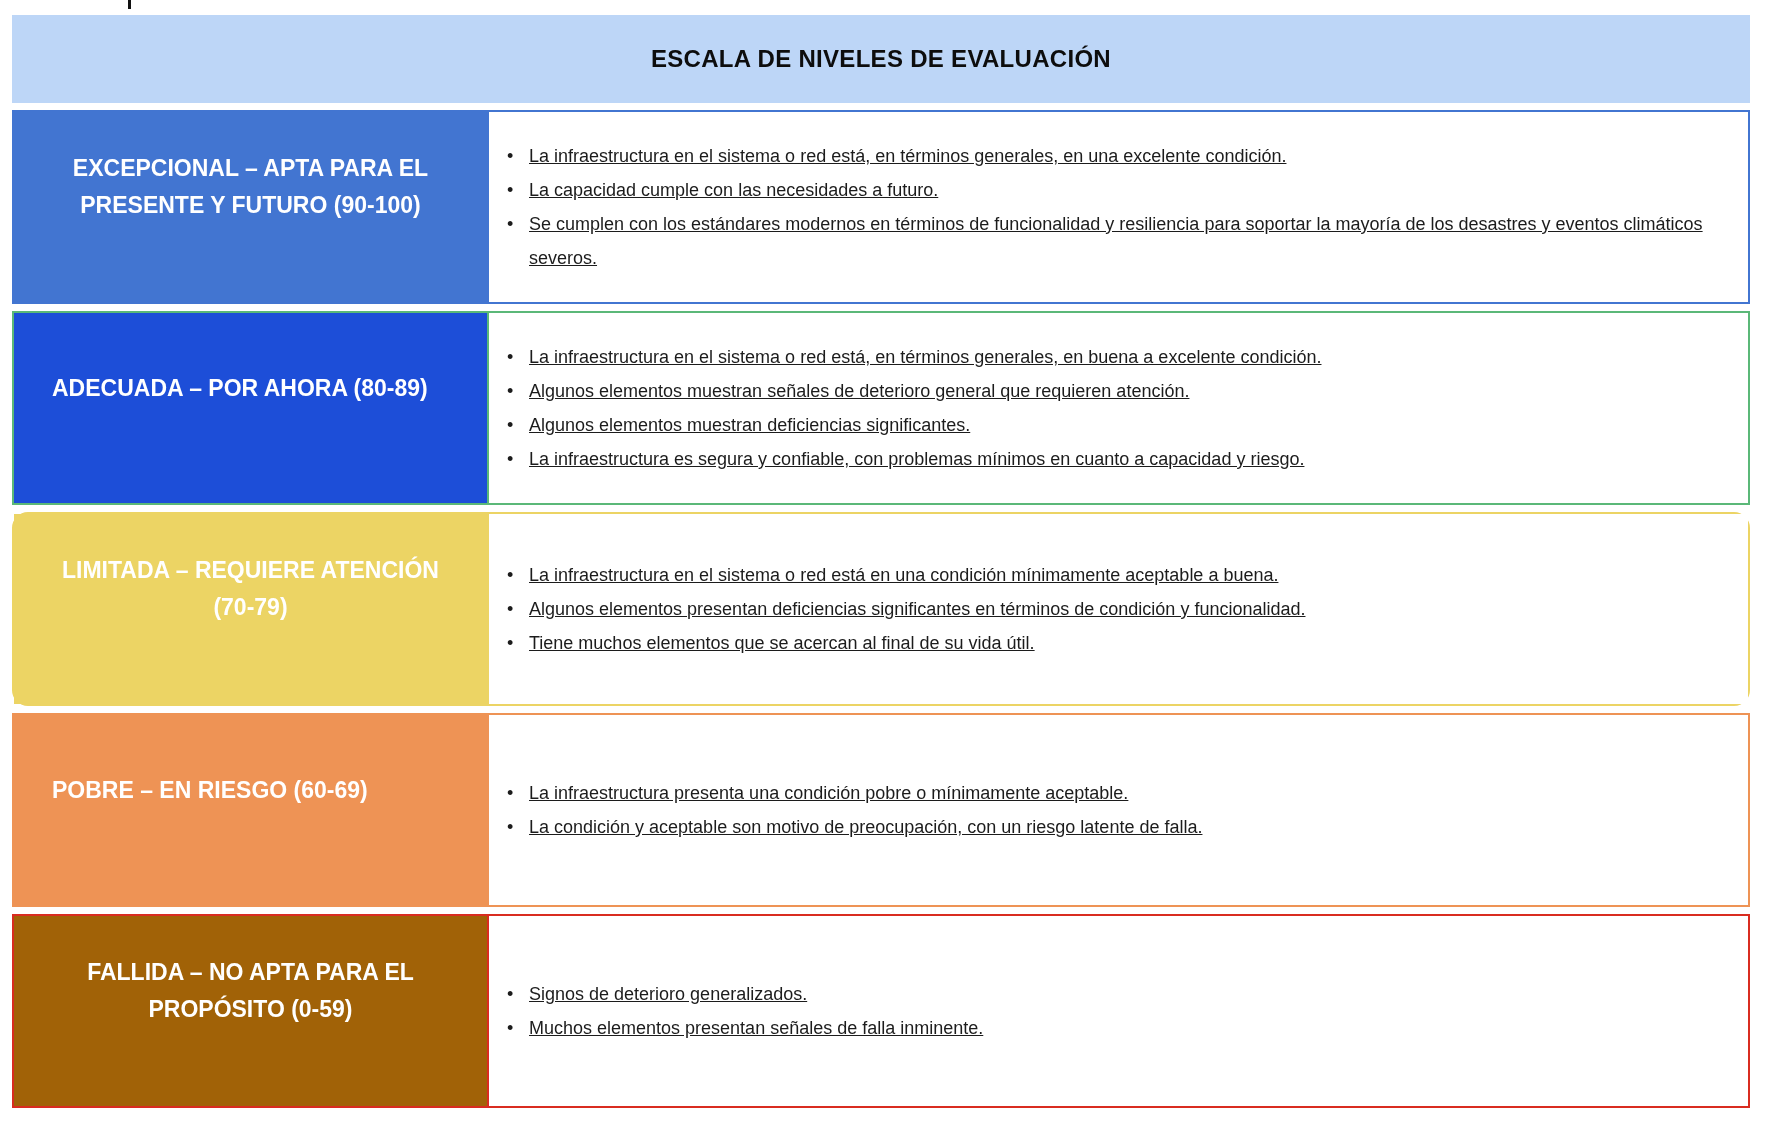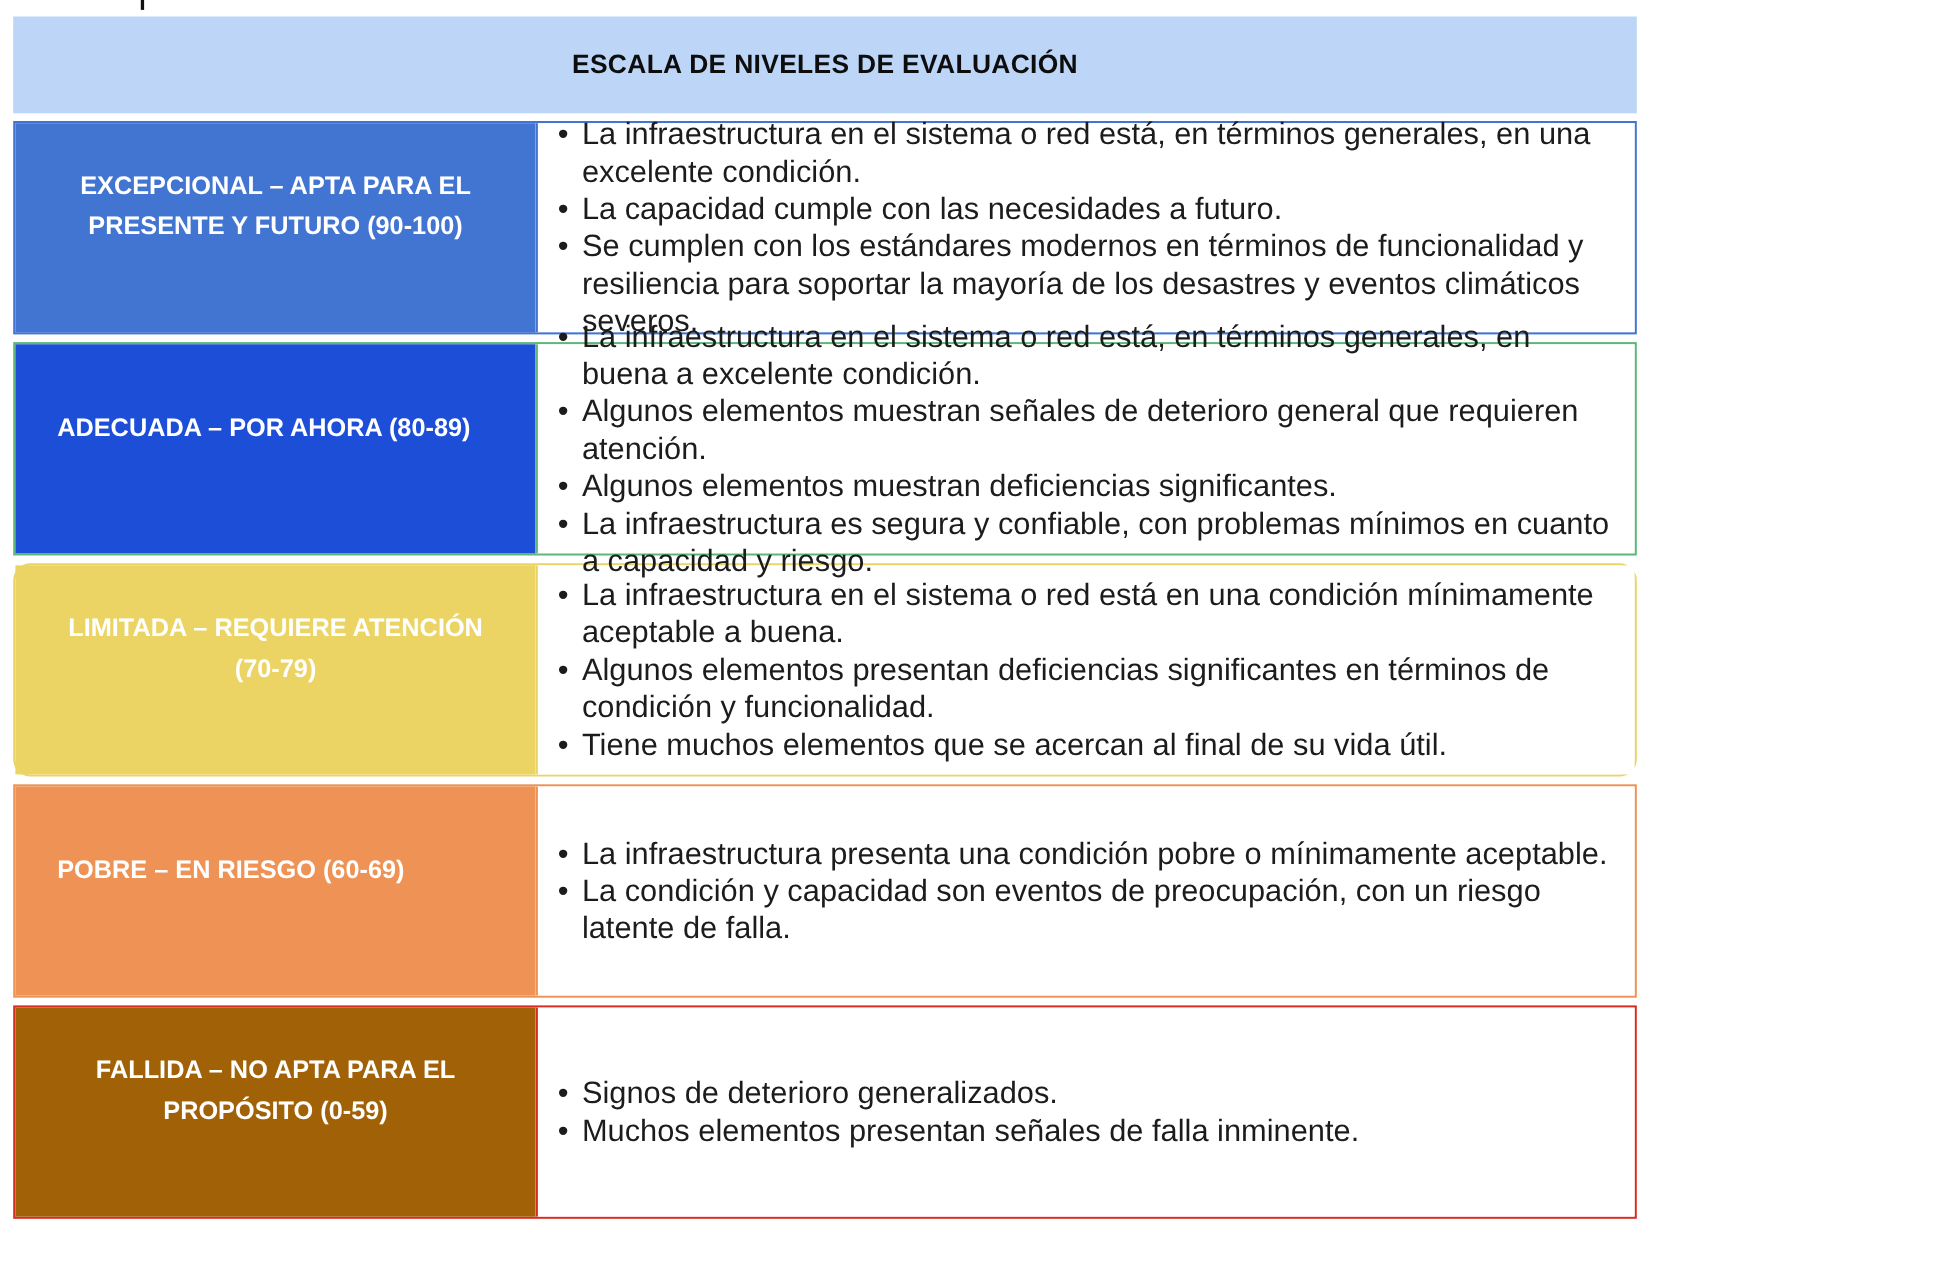--- a/index.html
+++ b/index.html
@@ -20,21 +20,21 @@
     left: 128px;
     top: 0;
     width: 3px;
     height: 9px;
     background: #111;
   }
   .scale-table {
     position: absolute;
     left: 12px;
     top: 15px;
-    width: 1476px;
+    width: 1738px;
   }
   .table-header {
     height: 88px;
     display: flex;
     align-items: center;
     justify-content: center;
     background: #bdd6f7; 
   }
   .table-title {
     font-size: 24px;
@@ -77,23 +77,24 @@
     box-sizing: border-box;
   }
   .bullet-list {
     list-style: none;
     margin: 0;
     padding: 0;
   }
   .bullet-list li {
     position: relative;
     padding-left: 24px;
-    font-size: 28px;
+    font-size: 18px;
     line-height: 34px;
     color: #1c1c1c;
+    text-decoration: underline;
   }
   .bullet-list li::before {
     content: "\2022";
     position: absolute;
     left: 2px;
   }
 </style>
 </head>
 <body>
 
@@ -145,21 +146,21 @@
     </div>
   </section>
 
   <section class="scale-row" style="border-color: rgb(238, 147, 85);">
     <div class="label-cell" style="background-color: rgb(238, 147, 85);">
       <span class="label-text">POBRE – EN RIESGO (60-69)</span>
     </div>
     <div class="desc-cell" style="border-left-color: rgb(238, 147, 85);">
       <ul class="bullet-list">
         <li>La infraestructura presenta una condición pobre o mínimamente aceptable.</li>
-        <li>La condición y capacidad son eventos de preocupación, con un riesgo latente de falla.</li>
+        <li>La condición y aceptable son motivo de preocupación, con un riesgo latente de falla.</li>
       </ul>
     </div>
   </section>
 
   <section class="scale-row" style="border-color: rgb(217, 44, 32);">
     <div class="label-cell" style="background-color: #a16207;">
       <span class="label-text">FALLIDA – NO APTA PARA EL PROPÓSITO (0-59)</span>
     </div>
     <div class="desc-cell" style="border-left-color: rgb(217, 44, 32);">
       <ul class="bullet-list">

